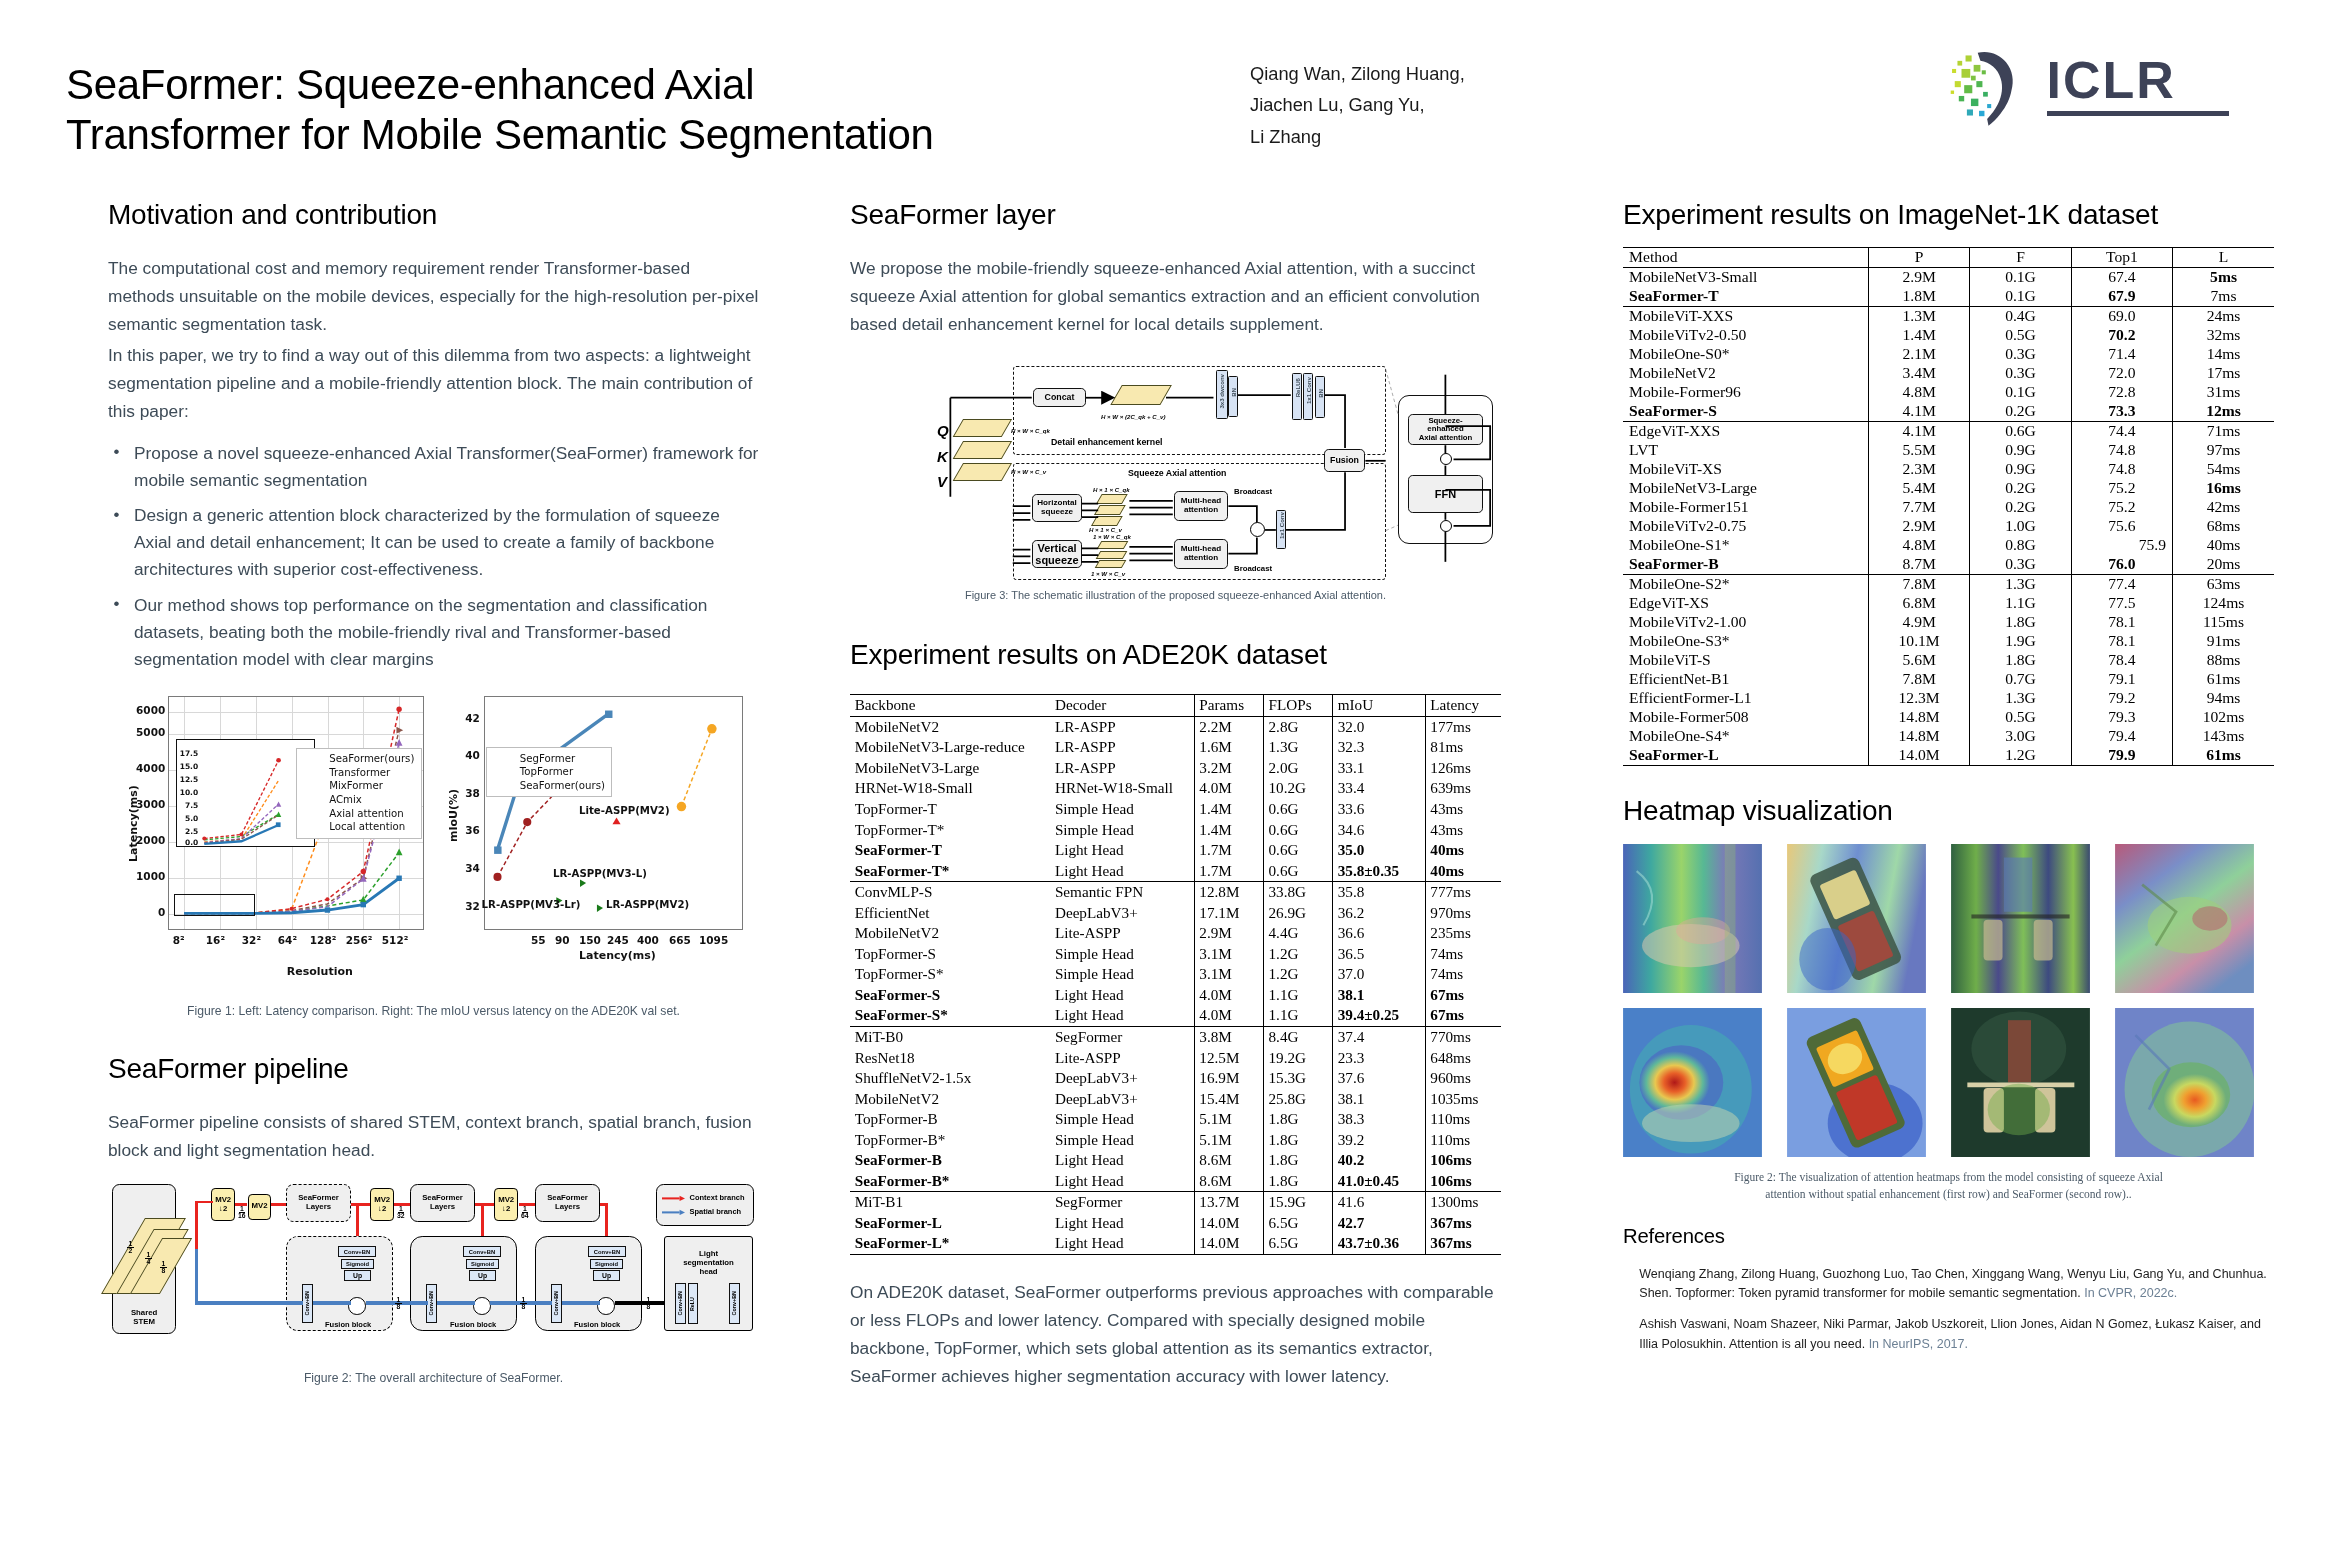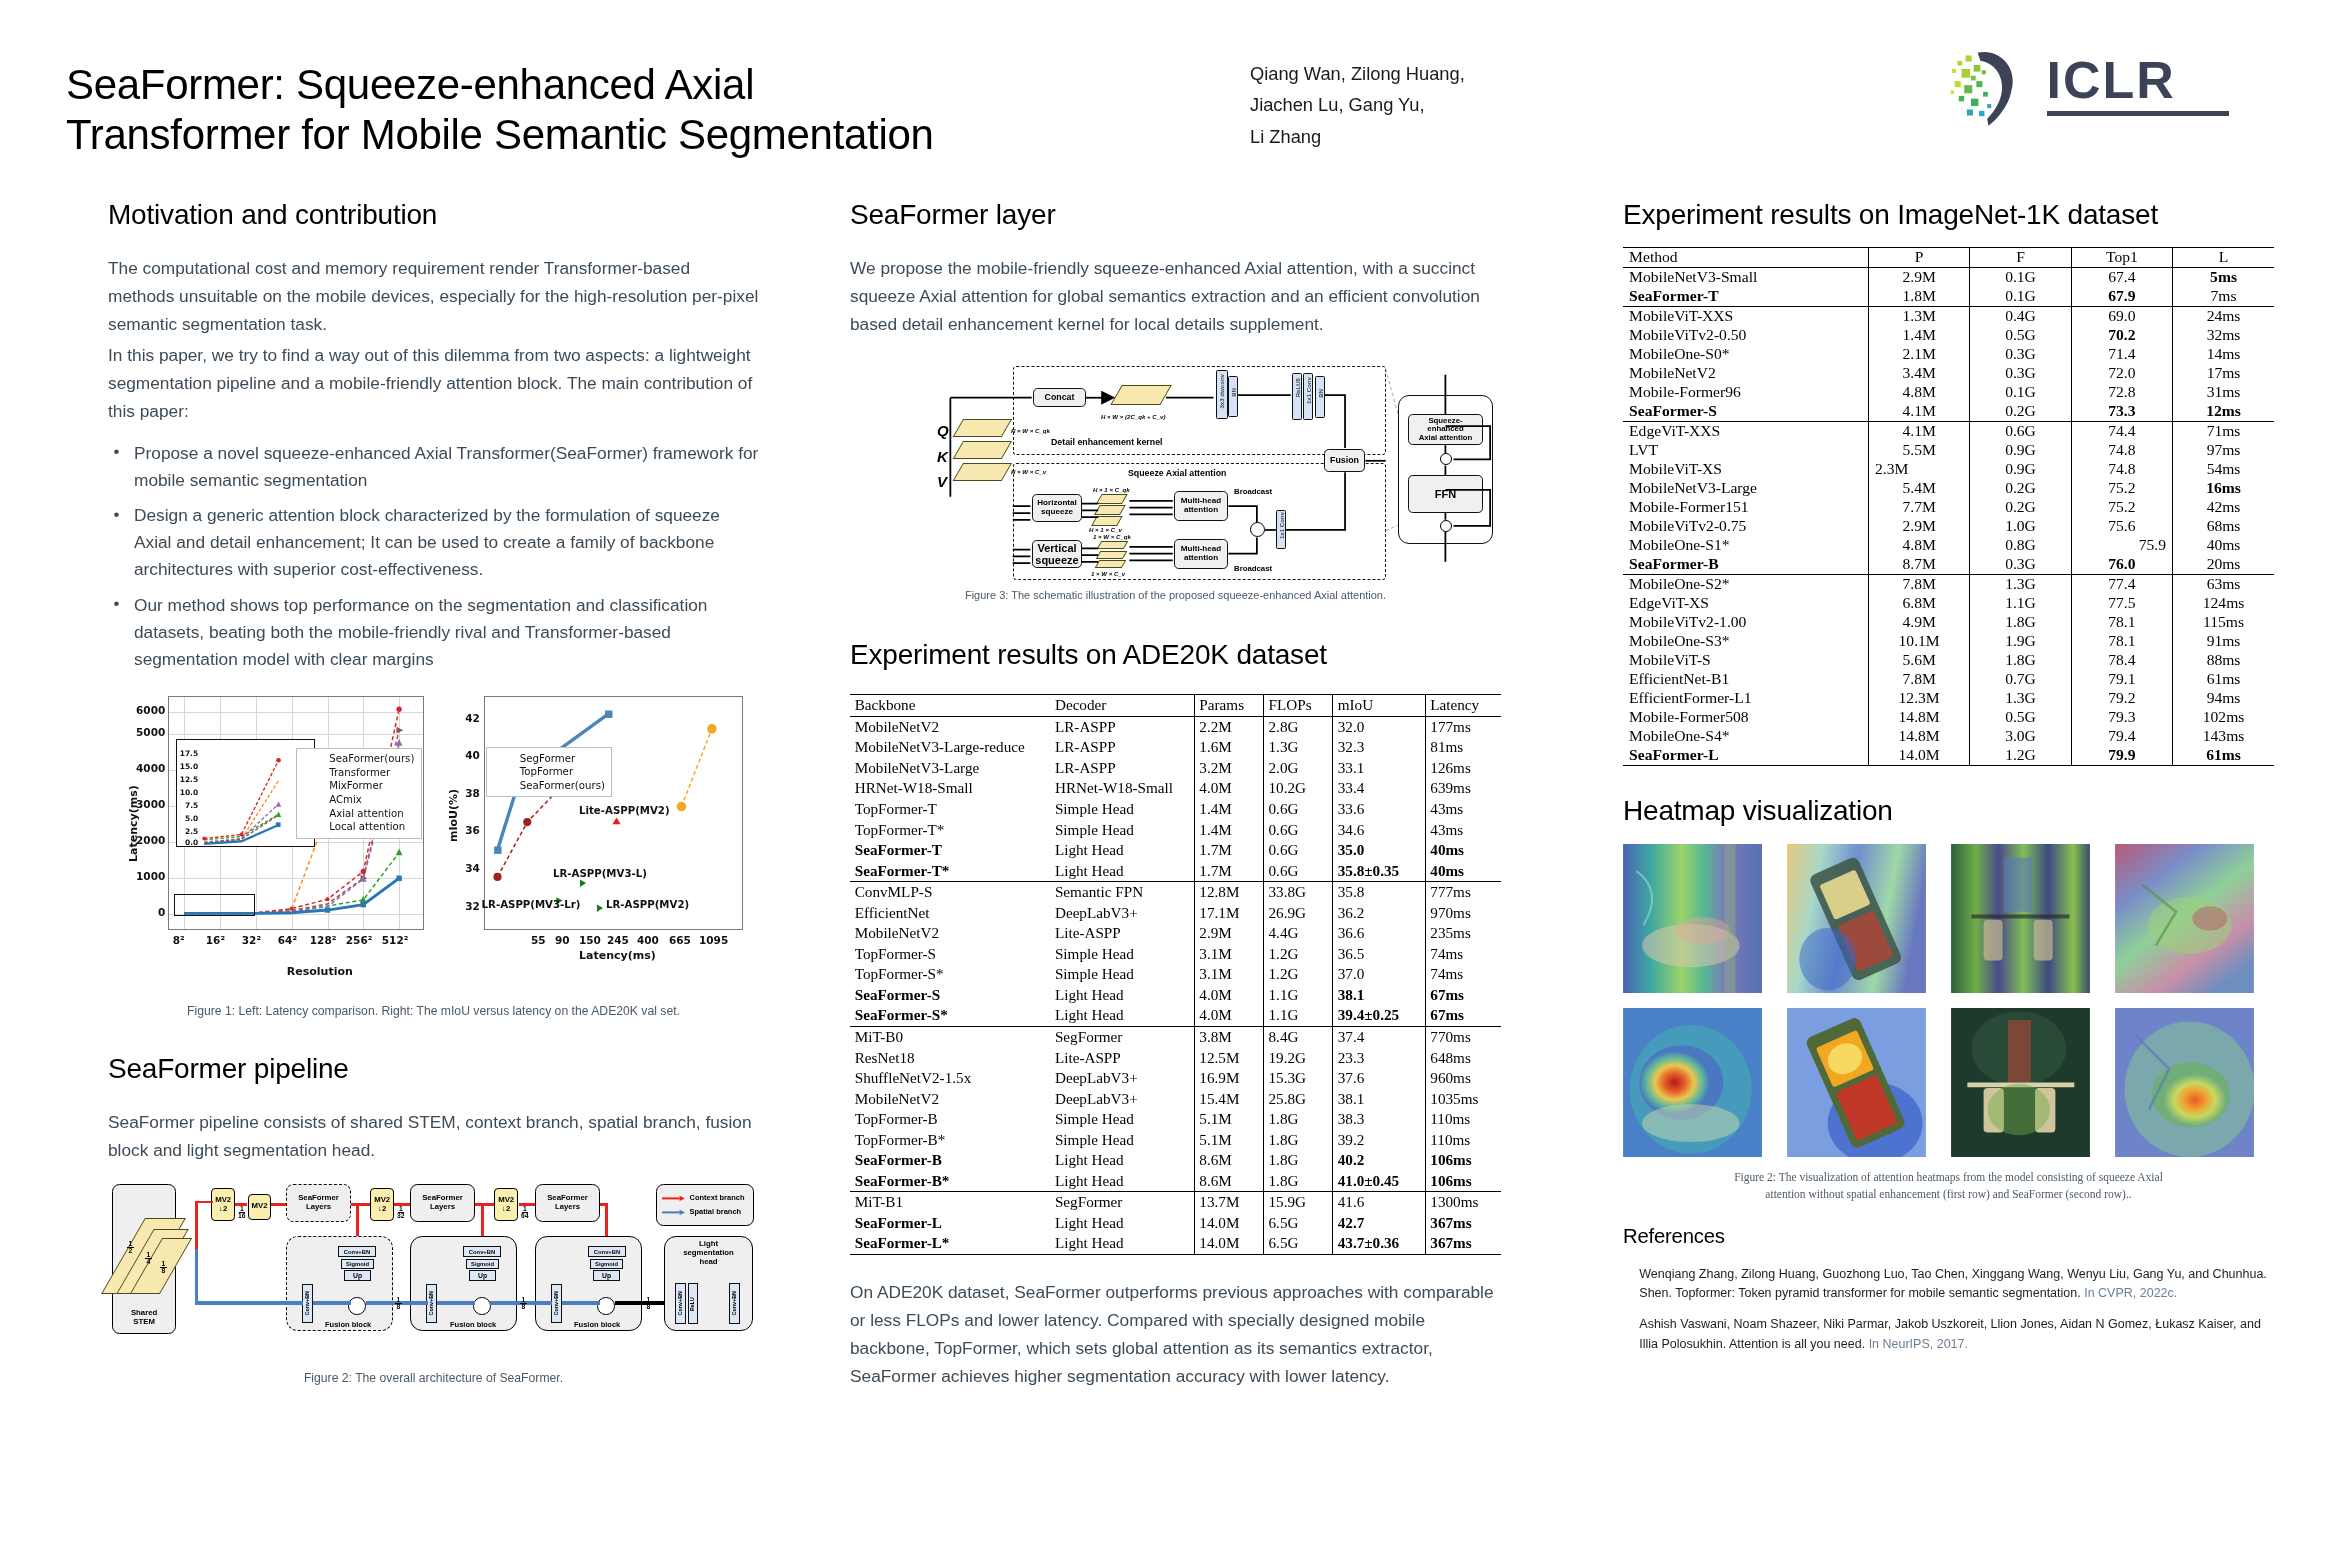--- a/index.html
+++ b/index.html
@@ -569,21 +569,21 @@
       <div class="p-blue" style="left:329px; top:125px; width:38px; height:3.4px;"></div>
       <div class="p-blue" style="left:382px; top:125px; width:62px; height:3.4px;"></div>
       <div class="p-blue" style="left:454px; top:125px; width:38px; height:3.4px;"></div>
       <div class="p-black" style="left:507px; top:125px; width:49px; height:3.4px;"></div>
       <div class="p-black" style="left:603px; top:125px; width:41px; height:3.4px;"></div>
 
       <div class="p-frac" style="left:287px; top:121px;"><span class="num">1</span><br>8</div>
       <div class="p-frac" style="left:412px; top:121px;"><span class="num">1</span><br>8</div>
       <div class="p-frac" style="left:537px; top:121px;"><span class="num">1</span><br>8</div>
 
-      <div class="p-box" style="left:556px; top:60px; width:89px; height:95px; border-radius:12px; align-items:flex-start; padding-top:3px;">Light<br>segmentation<br>head</div>
+      <div class="p-box" style="left:556px; top:60px; width:89px; height:95px; border-radius:3px; align-items:flex-start; padding-top:13px;">Light<br>segmentation<br>head</div>
       <div class="p-sm" style="left:567px; top:107px; width:11px; height:41px; font-size:5.4px;">
           <span style="writing-mode:vertical-rl;transform:rotate(180deg)">Conv+BN</span>
         </div>
       <div class="p-sm" style="left:580px; top:107px; width:9.5px; height:41px; font-size:5.4px;">
           <span style="writing-mode:vertical-rl;transform:rotate(180deg)">ReLU</span>
         </div>
       <div class="p-sm" style="left:621px; top:107px; width:11px; height:41px; font-size:5.4px;">
           <span style="writing-mode:vertical-rl;transform:rotate(180deg)">Conv+BN</span>
         </div>
 
@@ -1030,21 +1030,21 @@
           </tr>
           <tr>
             <td class="">LVT</td>
             <td class="vsep" style="text-align: center;">5.5M</td>
             <td class="vsep" style="text-align: center;">0.9G</td>
             <td class="vsep " style="text-align: center;">74.8</td>
             <td class="vsep " style="text-align: center;">97ms</td>
           </tr>
           <tr>
             <td class="">MobileViT-XS</td>
-            <td class="vsep" style="text-align: left;">2.3M</td>
+            <td class="vsep" style="text-align: center;">2.3M</td>
             <td class="vsep" style="text-align: center;">0.9G</td>
             <td class="vsep " style="text-align: center;">74.8</td>
             <td class="vsep " style="text-align: center;">54ms</td>
           </tr>
           <tr>
             <td class="">MobileNetV3-Large</td>
             <td class="vsep" style="text-align: center;">5.4M</td>
             <td class="vsep" style="text-align: center;">0.2G</td>
             <td class="vsep " style="text-align: center;">75.2</td>
             <td class="vsep b" style="text-align: center;">16ms</td>

